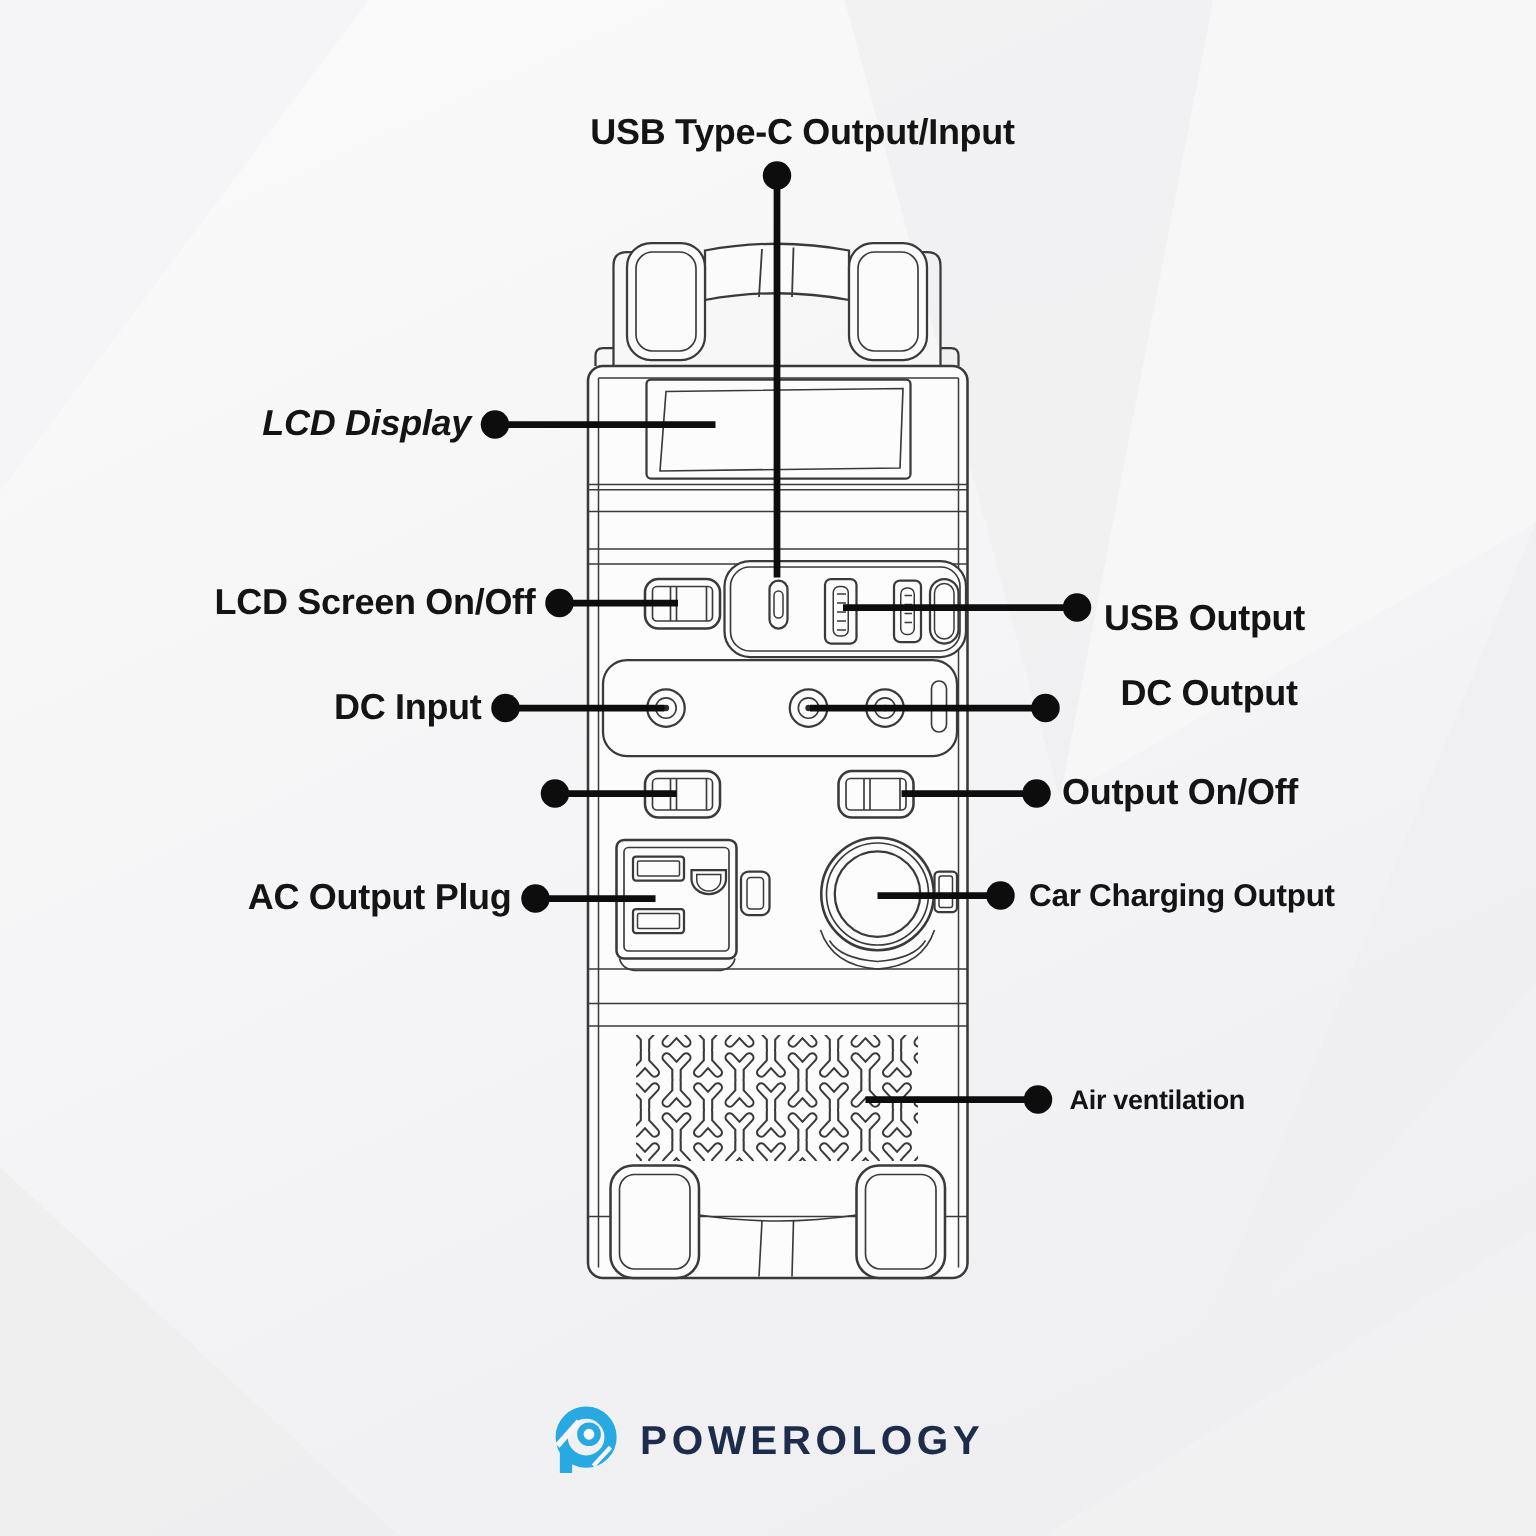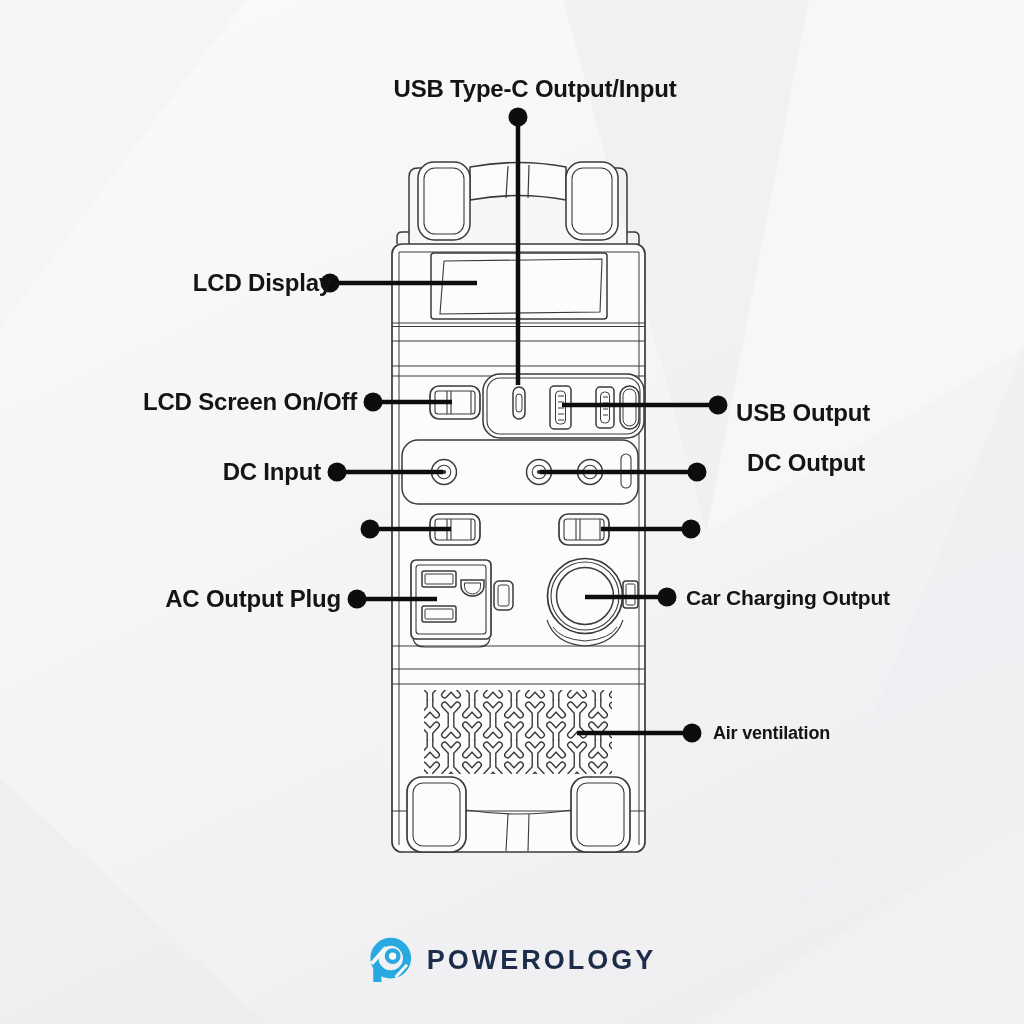--- a/index.html
+++ b/index.html
@@ -230,26 +230,27 @@
           <circle cx="667" cy="597" r="9.5" stroke="none"></circle>
       </g>
       <g>
         <path d="M577,733 H692"></path>
           <circle cx="692" cy="733" r="9.5" stroke="none"></circle>
       </g>
     </g>
   </svg>
 
   <div class="lbl center" style="left:518px;top:74px;">USB Type-C Output/Input</div>
-  <div class="lbl" style="right:692px;top:268px;">LCD Display</div>
+  <div class="lbl" style="right:710px;top:268px;font-style:italic;">LCD Display</div>
   <div class="lbl" style="right:667px;top:387px;">LCD Screen On/Off</div>
   <div class="lbl" style="right:703px;top:457px;">DC Input</div>
   <div class="lbl" style="right:683px;top:584px;">AC Output Plug</div>
   <div class="lbl" style="left:736px;top:398px;">USB Output</div>
   <div class="lbl" style="left:724px;top:448px;margin-left:23px;">DC Output</div>
+  <div class="lbl" style="left:708px;top:514px;">Output On/Off</div>
   <div class="lbl small" style="left:686px;top:583px;">Car Charging Output</div>
   <div class="lbl mid" style="left:713px;top:718px;">Air ventilation</div>
 
   <div class="logo">
     <svg width="46" height="52" viewBox="0 0 48 52">
       <circle cx="24" cy="24" r="17" stroke="#29a9e1" stroke-width="8.5" fill="none"></circle>
       <path d="M10,32 L10,49" stroke="#29a9e1" stroke-width="8.5" fill="none"></path>
       <path d="M4,30 L19,13" stroke="#f6f6f8" stroke-width="4" fill="none"></path>
       <path d="M29,44 L41,31" stroke="#f6f6f8" stroke-width="3" fill="none"></path>
       <circle cx="26" cy="22" r="6" stroke="#29a9e1" stroke-width="4.5" fill="#fdfdfd"></circle>

